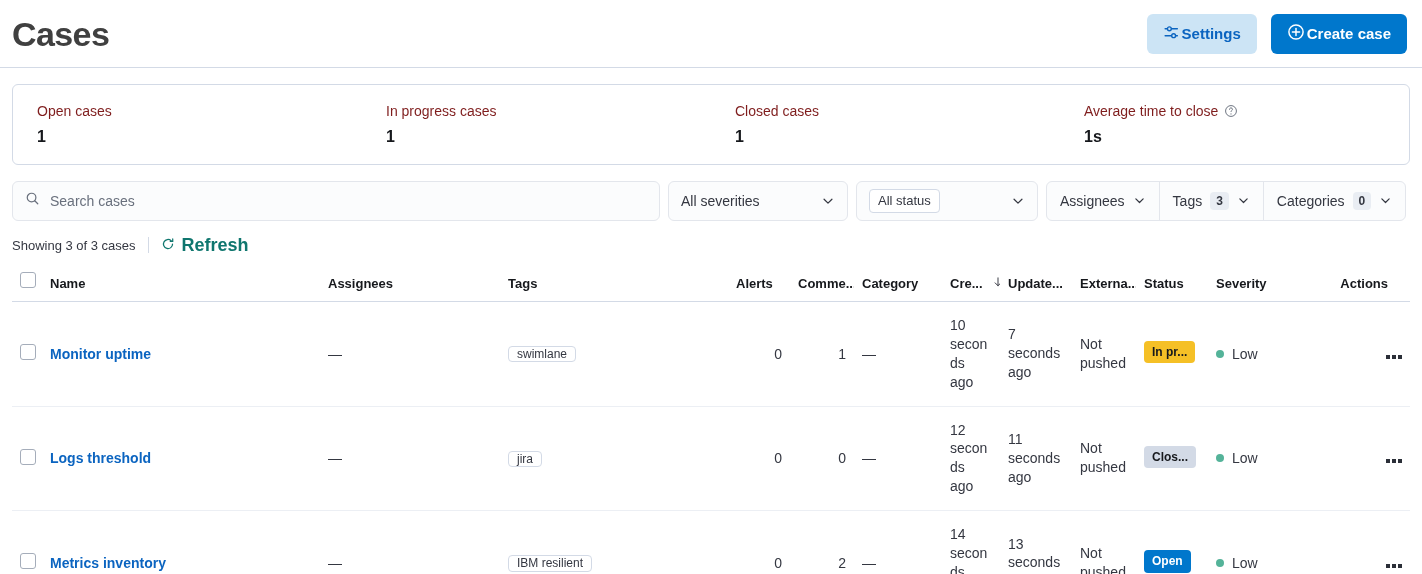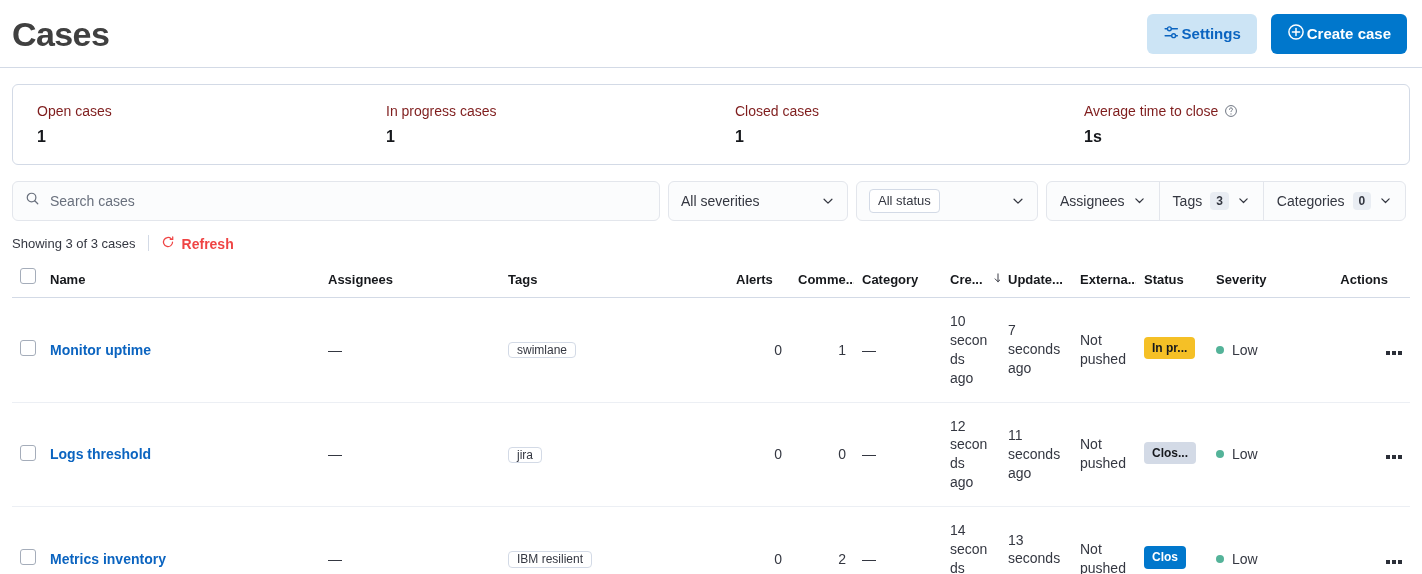--- a/index.html
+++ b/index.html
@@ -171,25 +171,25 @@
     display: flex;
     align-items: center;
     gap: 12px;
     padding: 14px 12px 8px 12px;
     font-size: 13px;
     color: #343741;
   }
   .divider-v { width: 1px; height: 16px; background: #d3dae6; }
   .refresh-link {
     display: inline-flex;
-    align-items: flex-end;
+    align-items: center;
     gap: 7px;
-    color: #ef4444;
-    font-weight: bold;
-    font-size: 14px;
+    color: #0f766e;
+    font-weight: bold;
+    font-size: 18px;
     cursor: pointer;
   }
 
   
   table.cases-table {
     width: 1398px;
     margin: 0 12px;
     border-collapse: collapse;
     table-layout: fixed;
   }
@@ -557,21 +557,21 @@
       <td>
         <span class="tag-chip">IBM resilient</span>
       </td>
       <td class="td-num">0</td>
       <td class="td-num">2</td>
       <td class="dash">—</td>
       <td class="wrapcell">14 seconds ago</td>
       <td class="wrapcell">13 seconds ago</td>
       <td class="wrapcell">Not pushed</td>
       <td>
-        <span class="status-badge" style="background: rgb(0, 119, 204); color: rgb(255, 255, 255);">Clos</span>
+        <span class="status-badge" style="background: rgb(0, 119, 204); color: rgb(255, 255, 255);">Open</span>
       </td>
       <td>
         <span class="severity-cell">
           <span class="sev-dot" style="background: rgb(84, 179, 153);"></span>
           <span>Low</span>
         </span>
       </td>
       <td class="actions-cell">
         <span class="dots-btn">
             <i></i>

